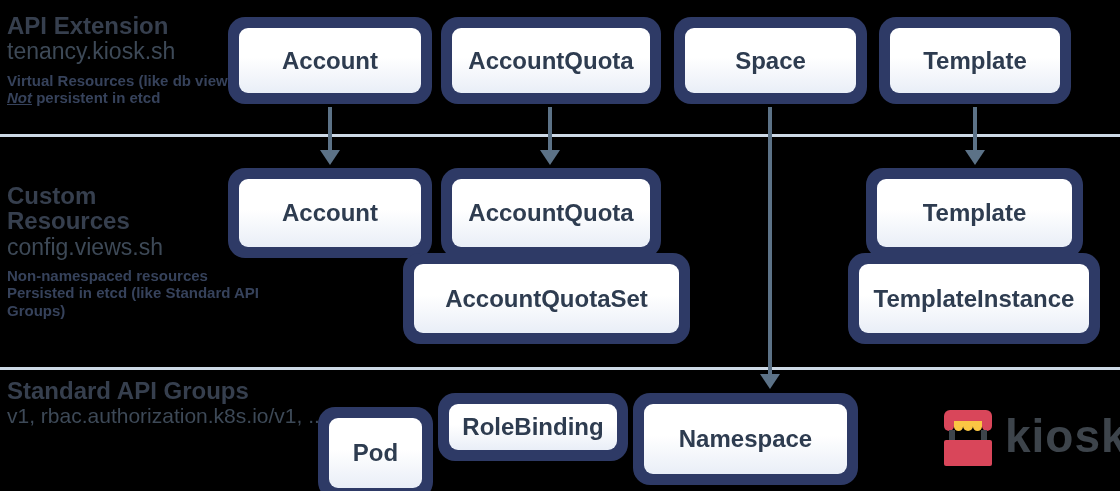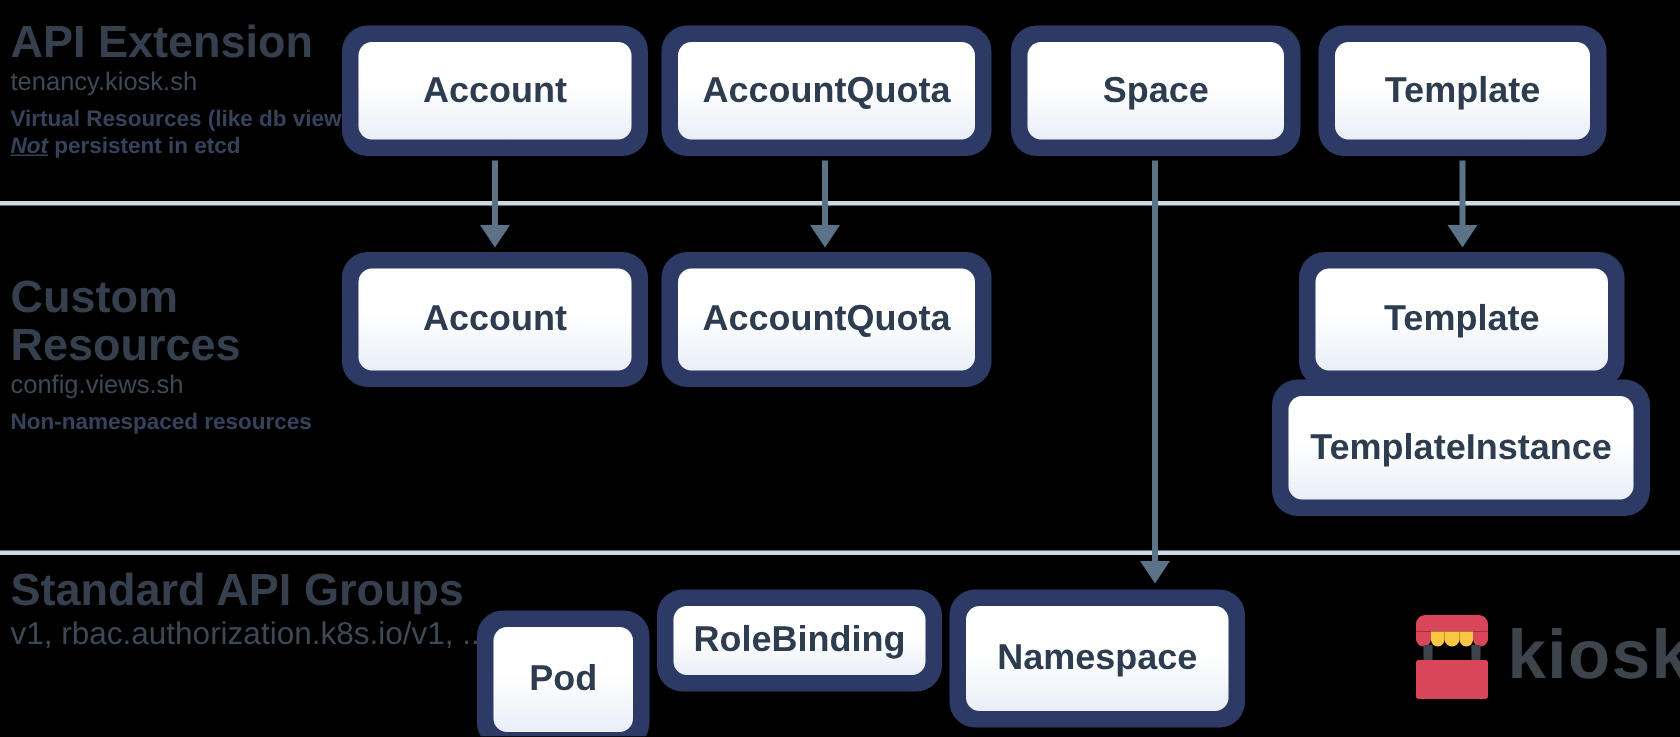--- a/index.html
+++ b/index.html
@@ -14,22 +14,22 @@
     --logo-yellow:#fbc643;
     --logo-dark:#3d444b;
   }
   html,body{margin:0;padding:0;background:#000;}
   .canvas{
     position:relative;width:1120px;height:491px;background:#000;
     font-family:"Liberation Sans","DejaVu Sans",sans-serif;overflow:hidden;
   }
   .divider{position:absolute;left:0;width:1120px;height:3px;background:var(--divider);}
   .band-label{position:absolute;left:7px;}
-  .band-title{margin:0;font-size:30px;font-weight:bold;line-height:1.06;color:var(--heading);}
-  .band-subtitle{margin:1px 0 0 0;font-size:17px;color:var(--subtitle);line-height:1.1;}
+  .band-title{margin:0;font-size:24px;font-weight:bold;line-height:1.06;color:var(--heading);}
+  .band-subtitle{margin:1px 0 0 0;font-size:23px;color:var(--subtitle);line-height:1.1;}
   .band-subtitle.small{font-size:21px;}
   .band-notes{margin-top:7px;font-size:15px;font-weight:bold;color:var(--note);line-height:1.15;}
   .underlined{text-decoration:underline;font-style:italic;}
   .node{
     position:absolute;background:var(--navy);border-radius:17px;
     padding:11px;box-sizing:border-box;display:flex;
   }
   .node-inner{
     flex:1;border-radius:9px;
     background:linear-gradient(180deg,#ffffff 45%,#e9eef7 100%);
@@ -70,20 +70,21 @@
       <div>Virtual Resources (like db views)</div>
       <div><span class="underlined">Not</span><span> persistent in etcd</span></div>
     </div>
   </div>
 
   <div class="band-label" style="top:183px;width:185px">
     <div class="band-title">Custom Resources</div>
     <div class="band-subtitle">config.views.sh</div>
     <div class="band-notes" style="width:260px">
       <div>Non-namespaced resources</div>
+      <div>Persisted in etcd (like Standard API Groups)</div>
     </div>
   </div>
 
   <div class="band-label" style="top:378px">
     <div class="band-title">Standard API Groups</div>
     <div class="band-subtitle small">v1, rbac.authorization.k8s.io/v1, ...</div>
   </div>
 
   <div class="node" style="left:228px;top:17px;width:204px;height:87px">
     <div class="node-inner">Account</div>
@@ -102,34 +103,37 @@
   <div class="arrow" style="left:548px;top:107px;height:44px"></div>
   <div class="arrow" style="left:768px;top:107px;height:268px"></div>
   <div class="arrow" style="left:973px;top:107px;height:44px"></div>
 
   <div class="node" style="left:228px;top:168px;width:204px;height:90px">
     <div class="node-inner">Account</div>
   </div>
   <div class="node" style="left:441px;top:168px;width:220px;height:90px">
     <div class="node-inner">AccountQuota</div>
   </div>
+  <div class="node" style="left:403px;top:253px;width:287px;height:91px">
+    <div class="node-inner">AccountQuotaSet</div>
+  </div>
   <div class="node" style="left:866px;top:168px;width:217px;height:90px">
     <div class="node-inner">Template</div>
   </div>
   <div class="node" style="left:848px;top:253px;width:252px;height:91px">
     <div class="node-inner">TemplateInstance</div>
   </div>
 
   <div class="node" style="left:318px;top:407px;width:115px;height:92px">
     <div class="node-inner">Pod</div>
   </div>
   <div class="node" style="left:438px;top:393px;width:190px;height:68px">
     <div class="node-inner">RoleBinding</div>
   </div>
-  <div class="node" style="left:633px;top:393px;width:197px;height:92px">
+  <div class="node" style="left:633px;top:393px;width:225px;height:92px">
     <div class="node-inner">Namespace</div>
   </div>
 
   <div class="logo">
     <div class="logo-icon">
       <div class="awning-top"></div>
       <div class="scallops">
         <div class="scallop red"></div>
         <div class="scallop yellow"></div>
         <div class="scallop yellow"></div>

